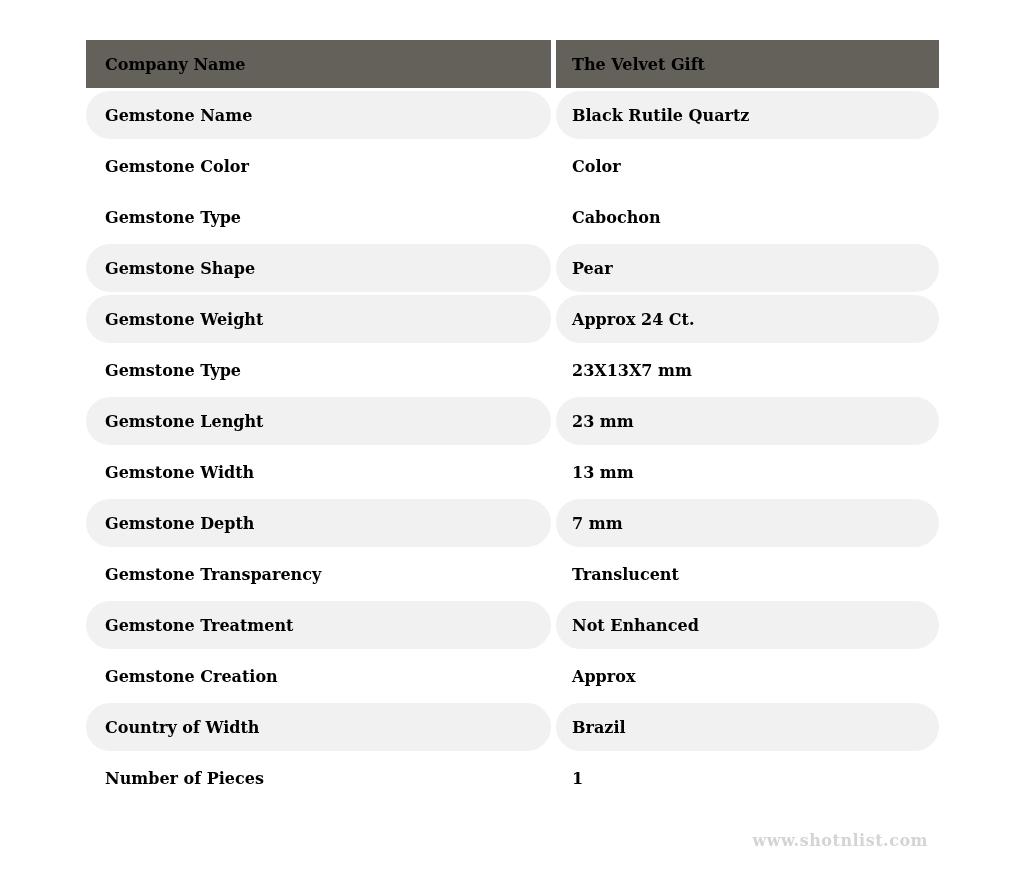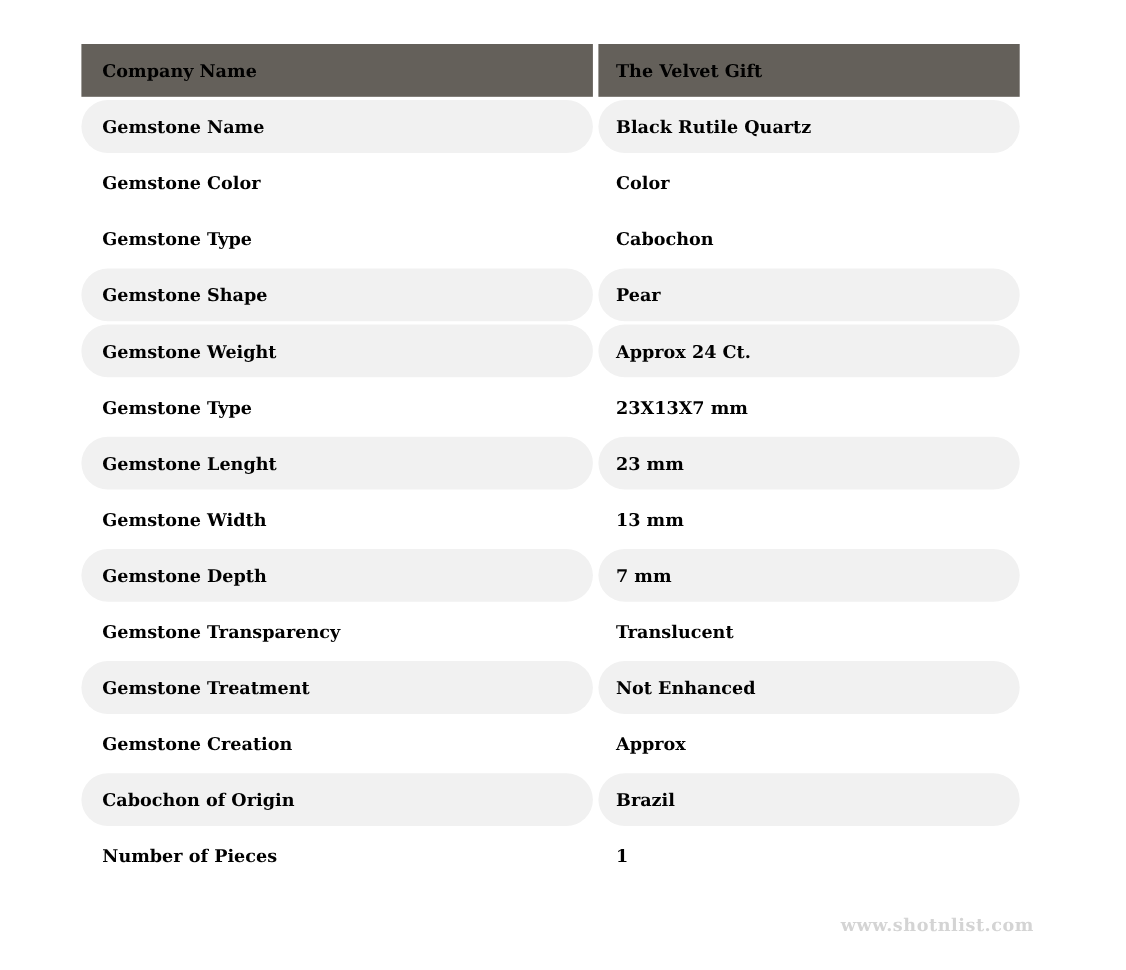--- a/index.html
+++ b/index.html
@@ -9,21 +9,21 @@
   body {
     width: 1024px;
     height: 882px;
     position: relative;
     background: var(--page-bg, #ffffff);
     font-family: "DejaVu Serif", "Liberation Serif", serif;
     overflow: hidden;
   }
   .spec-table {
     position: absolute;
-    left: 74px;
+    left: 86px;
     top: 40px;
     width: 853px;
   }
   .row {
     display: flex;
     gap: 5px;
     margin-bottom: 3px;
   }
   .cell {
     box-sizing: border-box;
@@ -52,21 +52,21 @@
   .row.shade .cell {
     background: var(--row-alt-bg, #f1f1f1);
     border-radius: 24px;
   }
   .row.plain .cell {
     background: var(--row-bg, #ffffff);
   }
   .watermark {
     position: absolute;
     top: 831px;
-    right: 84px;
+    right: 96px;
     font-size: 16px;
     font-weight: bold;
     color: var(--watermark-color, #d4d4d4);
     letter-spacing: 0.5px;
   }
 </style>
 </head>
 <body>
 
 <div class="spec-table">
@@ -130,21 +130,21 @@
     <div class="cell label">Gemstone Treatment</div>
     <div class="cell value">Not Enhanced</div>
   </div>
 
   <div class="row plain">
     <div class="cell label">Gemstone Creation</div>
     <div class="cell value">Approx</div>
   </div>
 
   <div class="row shade">
-    <div class="cell label">Cabochon of Origin</div>
+    <div class="cell label">Country of Width</div>
     <div class="cell value">Brazil</div>
   </div>
 
   <div class="row plain">
     <div class="cell label">Number of Pieces</div>
     <div class="cell value">1</div>
   </div>
 
 </div>
 

